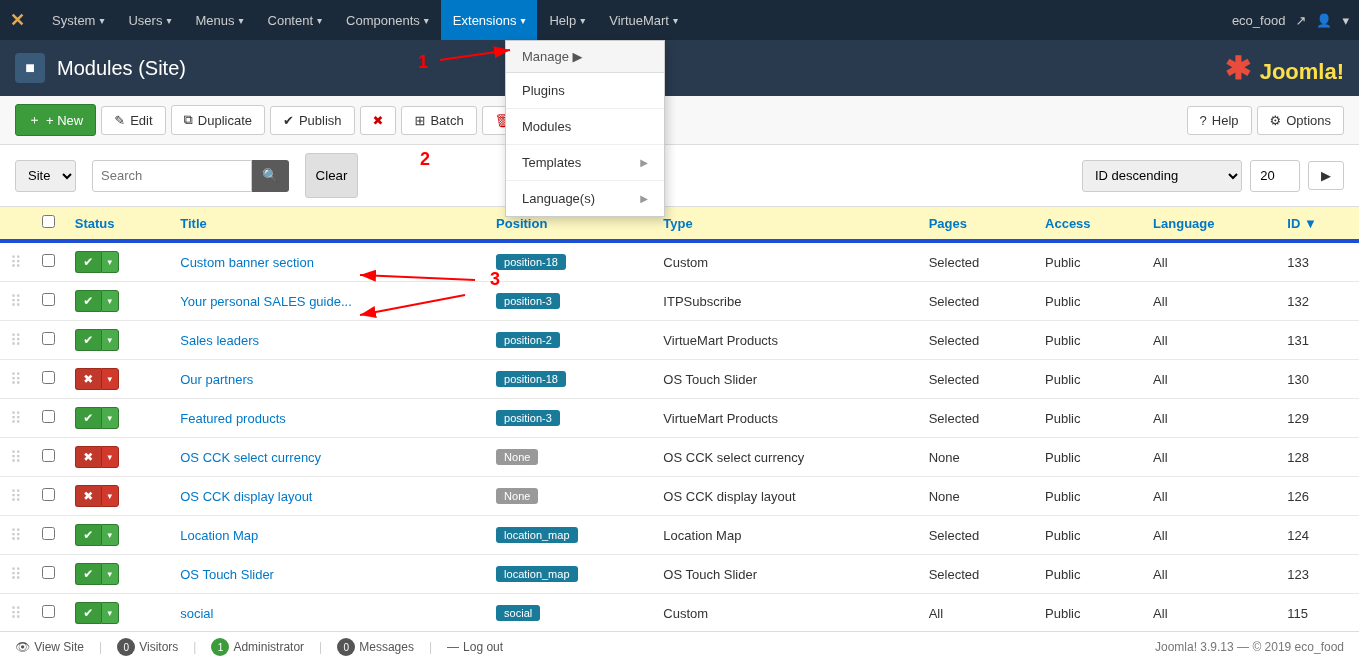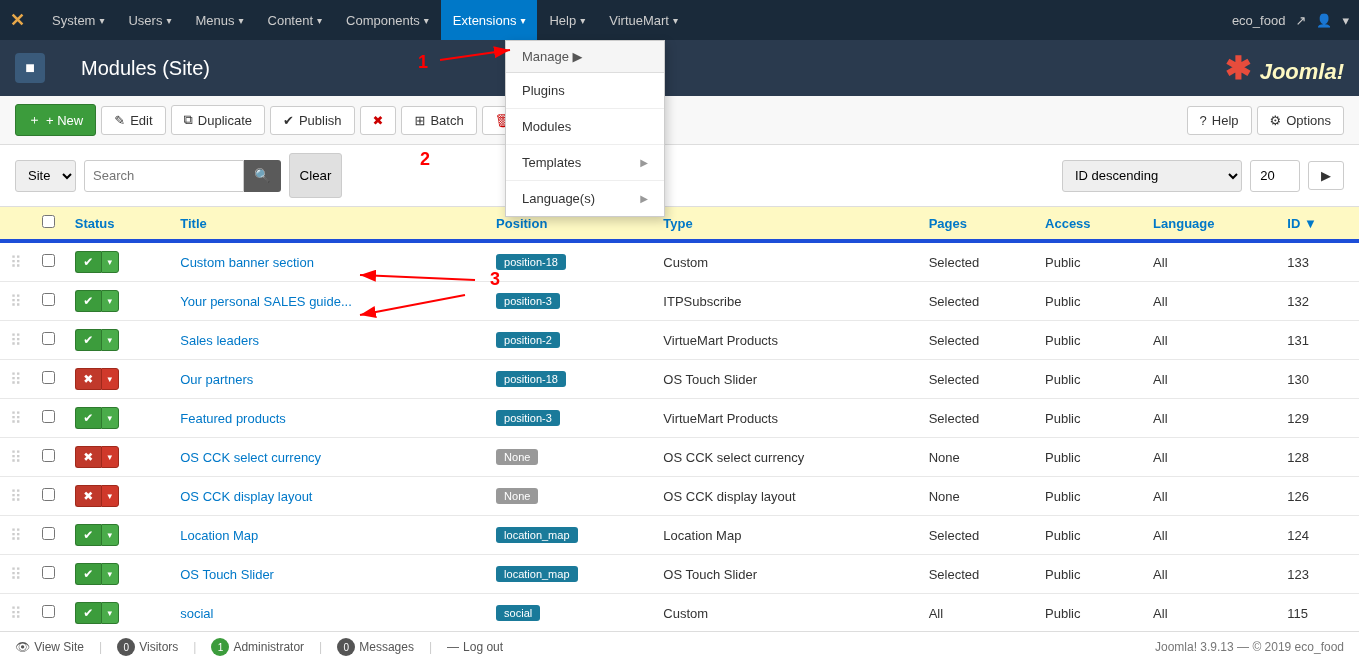--- a/index.html
+++ b/index.html
@@ -91,21 +91,20 @@
       border-radius: 4px;
       display: flex;
       align-items: center;
       justify-content: center;
       margin-right: 12px;
       font-size: 16px;
     }
     .page-header .page-title {
       font-size: 20px;
       font-weight: normal;
-      margin-left: 24px;
     }
     .page-header .joomla-logo {
       margin-left: auto;
       font-size: 28px;
       font-weight: bold;
       color: #e74c3c;
     }
     .page-header .joomla-logo span { color: #fff; font-size: 14px; }
 
     
@@ -137,21 +136,21 @@
       gap: 5px;
     }
 
     
     .filter-bar {
       background: #fff;
       border-bottom: 1px solid #ddd;
       display: flex;
       align-items: center;
       padding: 8px 15px;
-      gap: 8px;
+      gap: 16px;
     }
     .filter-bar select, .filter-bar input {
       border: 1px solid #ccc;
       border-radius: 3px;
       padding: 5px 8px;
       font-size: 13px;
       height: 32px;
     }
     .filter-bar .search-group {
       display: flex;
@@ -174,21 +173,21 @@
       height: 45px;
       cursor: pointer;
       border-radius: 3px;
     }
     .filter-right {
       margin-left: auto;
       display: flex;
       gap: 8px;
       align-items: center;
     }
-    .filter-right select { width: 180px; }
+    .filter-right select { width: 160px; }
     .filter-right input { width: 50px; text-align: center; }
 
     
     .table-container {
       background: #fff;
     }
     table {
       width: 100%;
       border-collapse: collapse;
     }
@@ -364,21 +363,21 @@
   </div>
 </div>
 
 <div class="page-header">
   <div class="page-icon">
     <span>■</span>
   </div>
   <h1 class="page-title">Modules (Site)</h1>
   <div class="joomla-logo">
     <span style="color:#e74c3c; font-size:32px;">✱</span>
-    <span style="color:#fef9c3; font-size:22px; font-weight:bold;font-style:italic;"> Joomla!</span>
+    <span style="color:#fde047; font-size:22px; font-weight:bold;"> Joomla!</span>
   </div>
 </div>
 
 <div class="toolbar">
   <button class="btn btn-success">
     <span>＋</span>
     <span>+ New</span>
   </button>
   <button class="btn">
     <span>✎</span>

